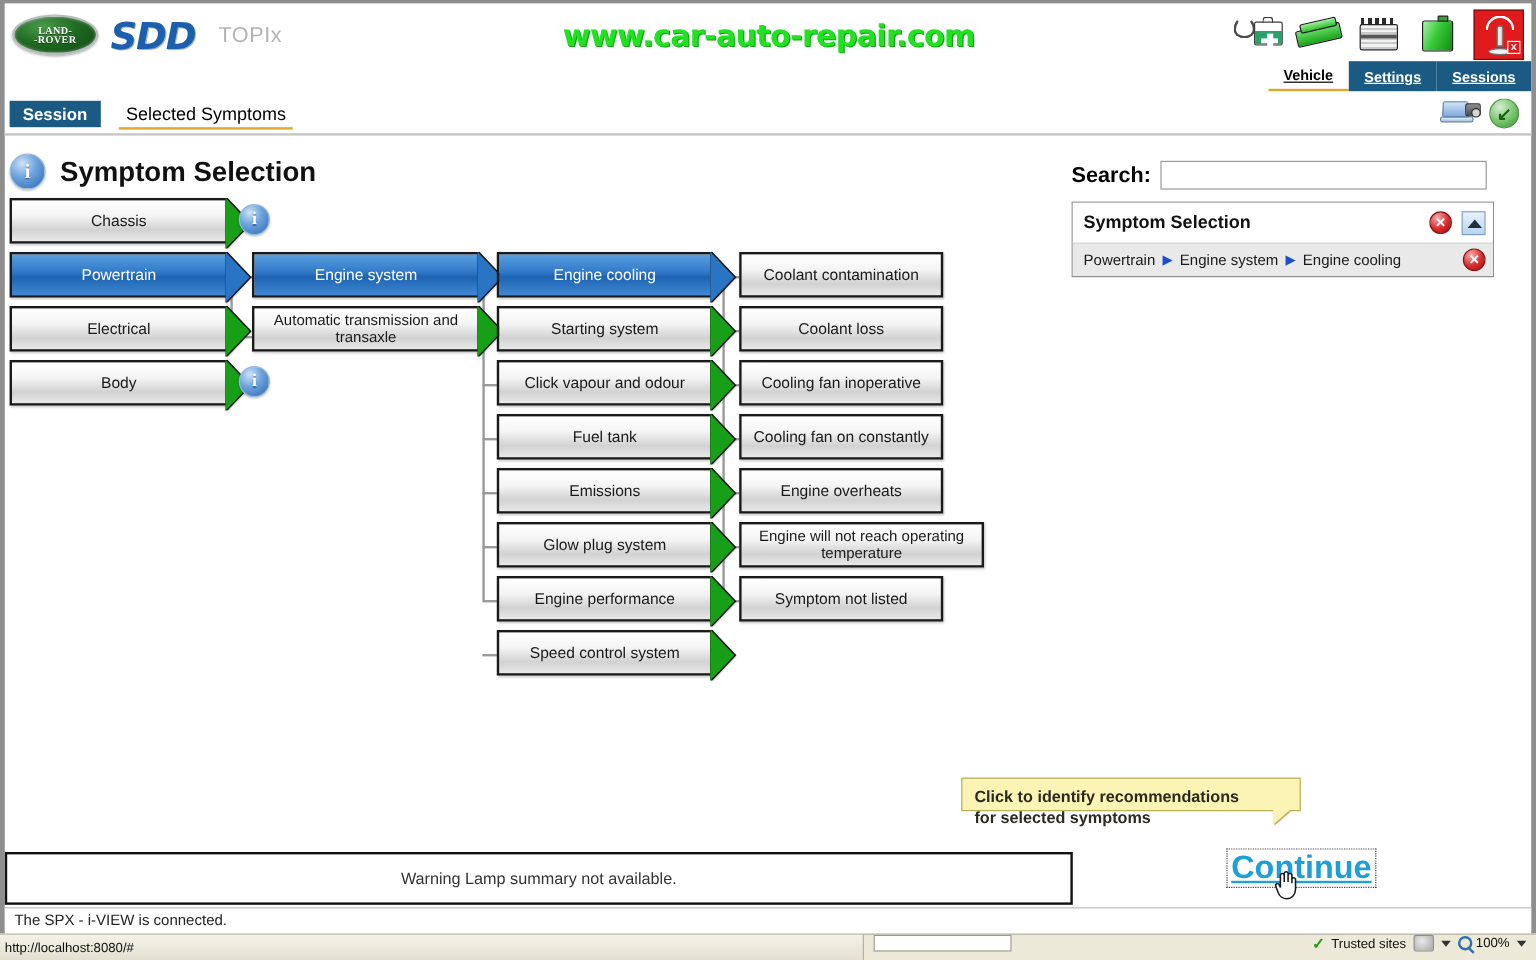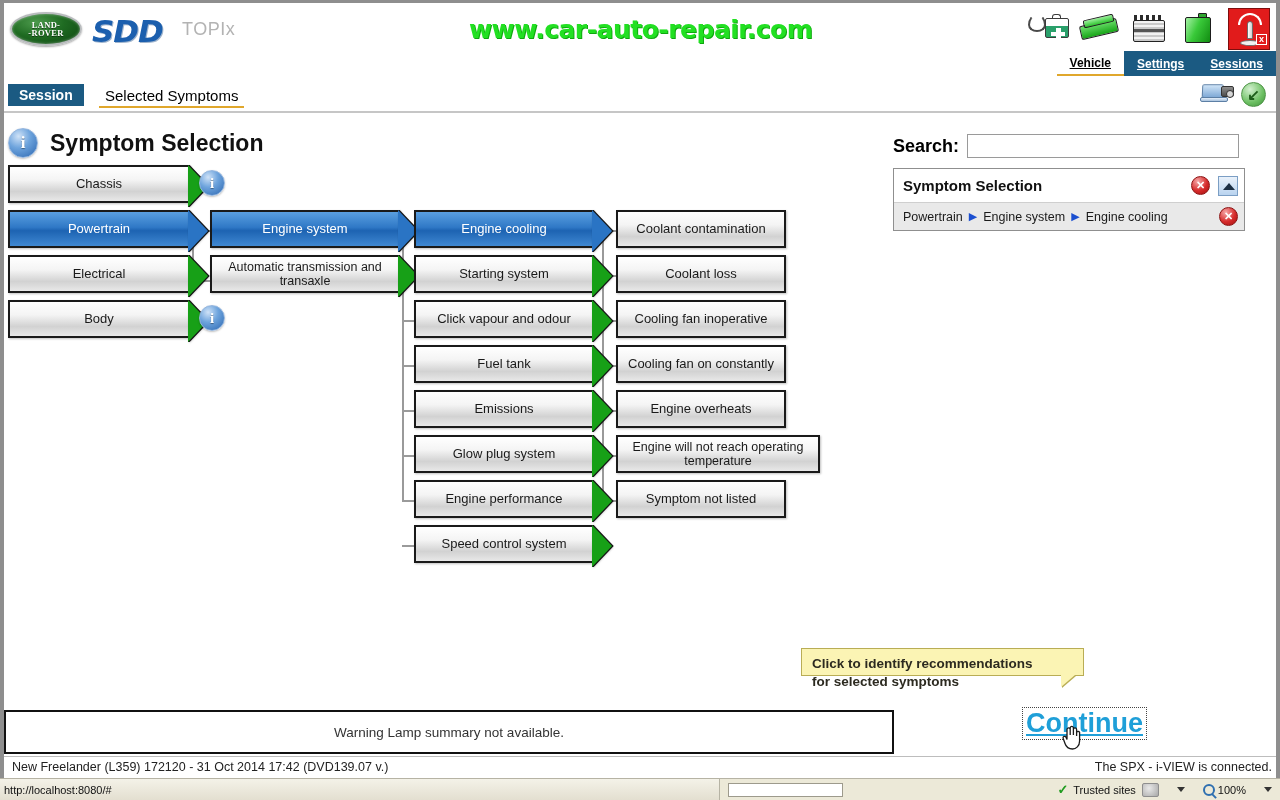--- a/index.html
+++ b/index.html
@@ -350,35 +350,35 @@
     font-size:12.5px; color:#222;
     display:flex; align-items:center; justify-content:space-between;
     padding:0 4px 0 8px;
   }
   .spx-status { font-weight:normal; }
 
   
   .statusbar {
     position:absolute; left:0; bottom:0; width:1280px; height:22px;
     background:#ece9d8; border-top:1px solid #b6b3a4;
-    display:flex; align-items:center; font-size:11px; color:#111;
+    display:flex; align-items:flex-start; font-size:11px; color:#111;
   }
   .sb-url {
     width:720px; height:100%; padding-left:4px; display:flex; align-items:center;
     border-right:1px solid #b6b3a4;
     background: linear-gradient(#f4f2e8,#e3dfd0);
   }
   .sb-progress {
     width:115px; height:14px; margin:0 8px; border:1px solid #9d9a8c; background:#ffffff;
   }
   .sb-zone {
     flex:1; display:flex; align-items:center; justify-content:flex-end; gap:5px; padding-right:6px;
   }
   .check { color:#1f9b1f; font-size:13px; font-weight:bold; }
-  .sb-right { display:flex; align-items:center; gap:18px; padding-right:8px; }
+  .sb-right { display:flex; align-items:center; gap:6px; padding-right:8px; }
   .sb-lock {
     width:17px; height:14px; position:relative;
     background: radial-gradient(circle at 40% 35%, #e9e9e9, #a8a8a8);
     border:1px solid #8e8e8e; border-radius:2px;
   }
   .sb-zoom { display:flex; align-items:center; gap:3px; }
   .mag {
     width:12px; height:12px; border:2px solid #2f6fb0; border-radius:50%; position:relative;
   }
   .mag::after {
@@ -663,21 +663,20 @@
   <div class="warn-box">
     <span>Warning Lamp summary not available.</span>
   </div>
 
   <div class="continue-link">Continue</div>
   <svg class="hand-cursor" viewBox="0 0 24 26">
     <path d="M7,13 L7,5.5 A1.6,1.6 0 0 1 10.2,5.5 L10.2,11 L10.2,4 A1.6,1.6 0 0 1 13.4,4 L13.4,11 L13.4,5.5 A1.6,1.6 0 0 1 16.6,5.5 L16.6,12 L16.6,8.5 A1.6,1.6 0 0 1 19.6,8.5 L19.6,17 C19.6,22 16,25 12.5,25 C9,25 6,22.5 5,19.5 L3.2,14.5 A1.5,1.5 0 0 1 6,13.2 L7,15.5 Z" fill="#ffffff" stroke="#1a1a1a" stroke-width="1.3"></path>
   </svg>
 
   <div class="vehicle-bar">
-    <span>New Freelander (L359) 172120 - 31 Oct 2014 17:42 (DVD139.07 v.)</span>
     <span class="spx-status">The SPX - i-VIEW is connected.</span>
   </div>
 
   <div class="statusbar">
     <div class="sb-url">http://localhost:8080/#</div>
     <div class="sb-progress"></div>
     <div class="sb-zone">
       <span class="check">✓</span>
       <span>Trusted sites</span>
     </div>

